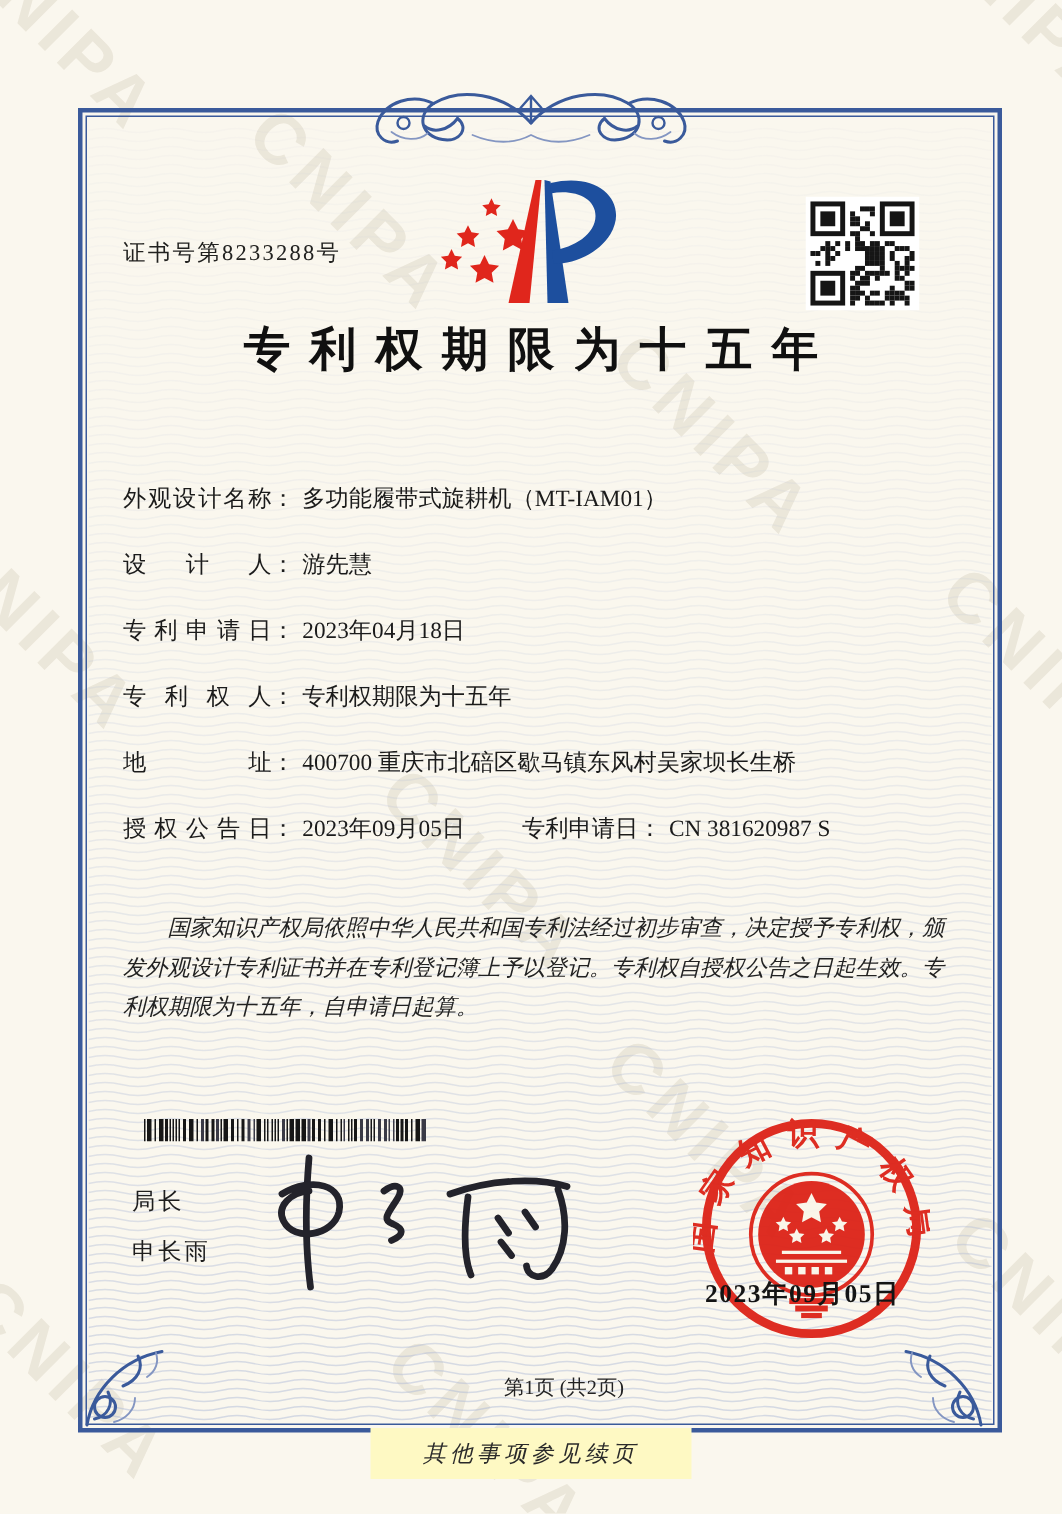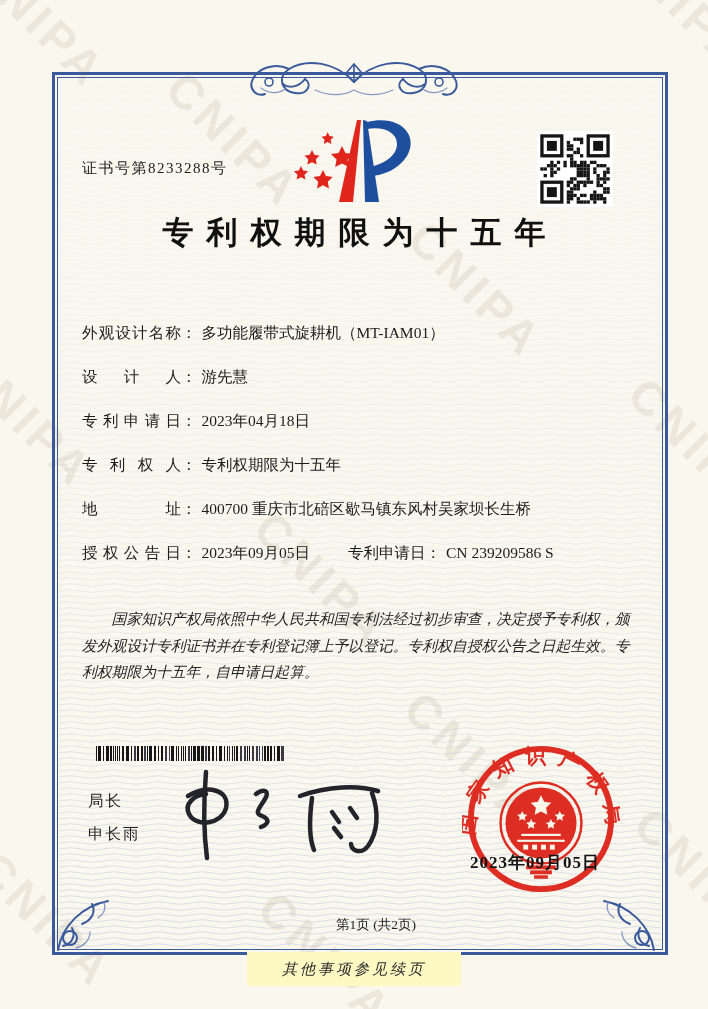--- a/index.html
+++ b/index.html
@@ -439,21 +439,21 @@
   </div>
   <div class="frow">
     <span class="flabel">专利权人</span><span class="fcolon">：</span><span class="fvalue">专利权期限为十五年</span>
   </div>
   <div class="frow">
     <span class="flabel">地址</span><span class="fcolon">：</span><span class="fvalue">400700 重庆市北碚区歇马镇东风村吴家坝长生桥</span>
   </div>
   <div class="frow">
     <span class="flabel">授权公告日</span><span class="fcolon">：</span><span class="fvalue">2023年09月05日</span>
     <span class="grant-right">
-      <span>专利申请日</span><span>：</span><span class="fvalue">CN 239209586 S</span>
+      <span>专利申请日</span><span>：</span><span class="fvalue">CN 381620987 S</span>
     </span>
   </div>
 </div>
 
 <div id="paragraphs" class="abs">
   <p>国家知识产权局依照中华人民共和国专利法经过初步审查，决定授予专利权，颁发外观设计专利证书并在专利登记簿上予以登记。专利权自授权公告之日起生效。专利权期限为十五年，自申请日起算。</p>
 </div>
 
 <svg id="barcode" class="abs" width="188" height="15">
     <rect x="0" y="0" width="1" height="15" fill="#161616"></rect>

